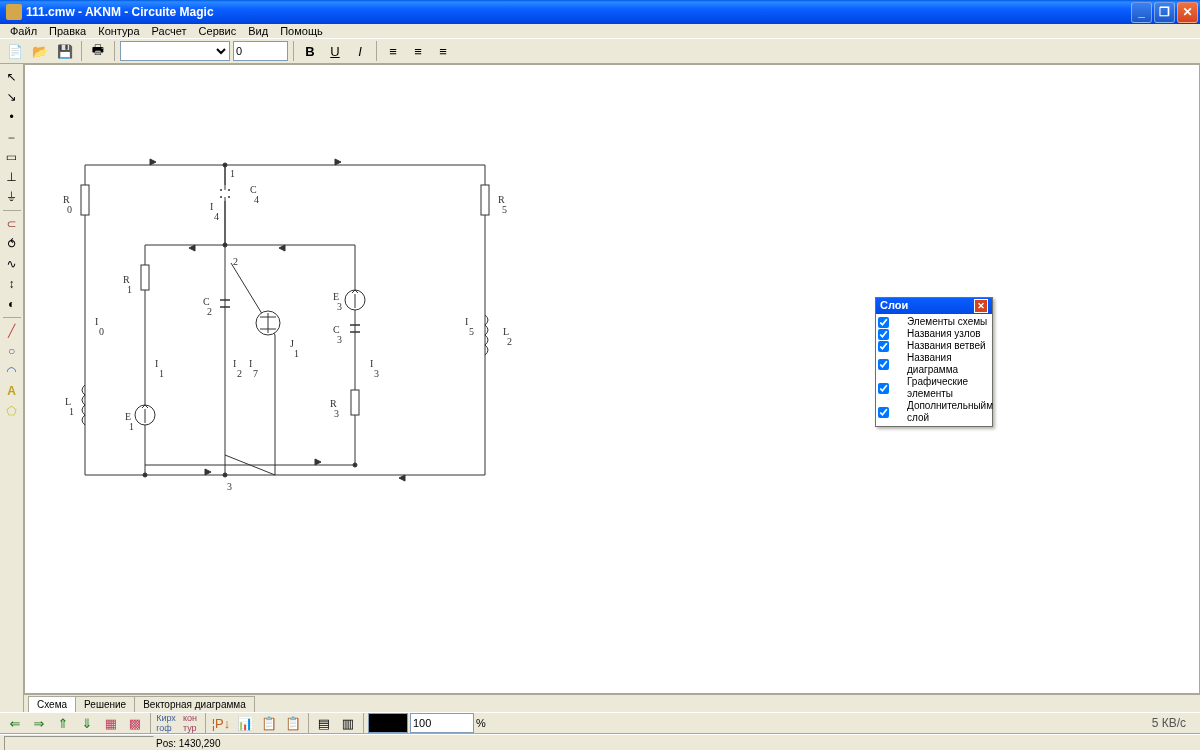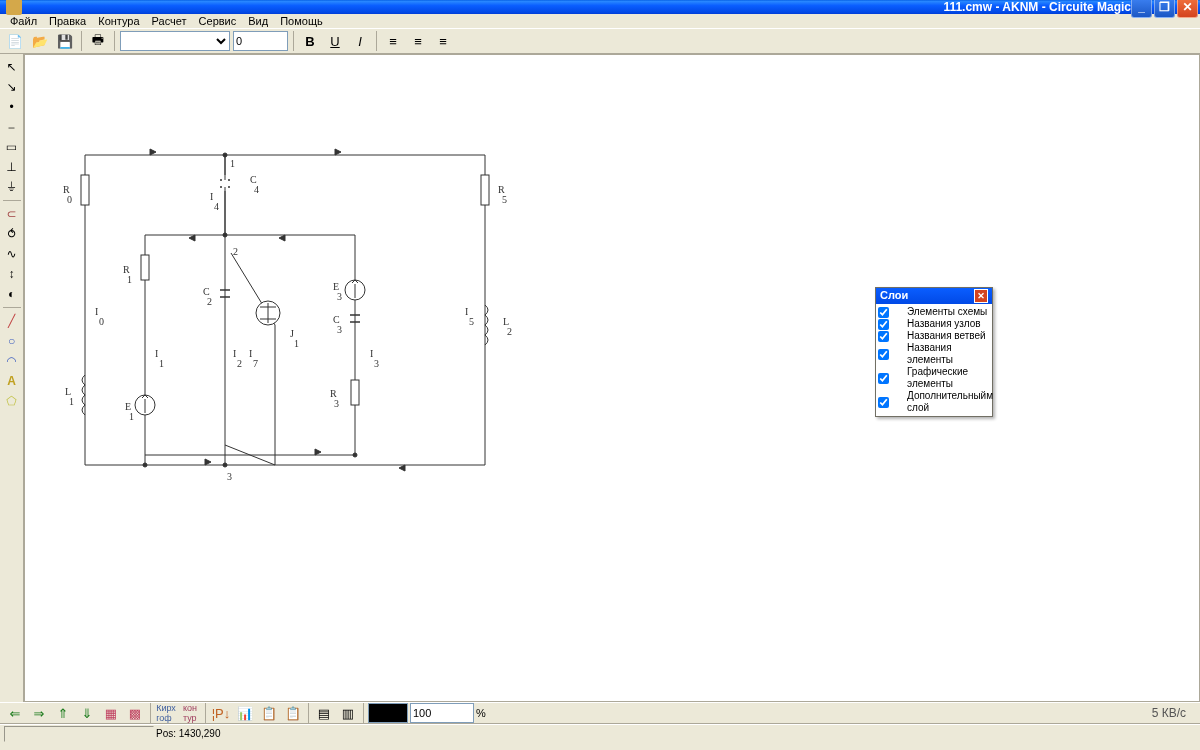--- a/index.html
+++ b/index.html
@@ -1,19 +1,19 @@
 <!DOCTYPE html>
 <html><head>
 <meta charset="utf-8">
 <style>
 * { box-sizing: border-box; margin: 0; padding: 0; font-family: Tahoma, sans-serif; }
 body { width: 1200px; height: 750px; overflow: hidden; background: #ece9d8; font-size: 11px; }
 
 
-.titlebar { height: 14px; background: linear-gradient(to bottom, #0058e0 0%, #2a8aff 8%, #0a5eff 40%, #0149e6 88%, #003dd6 100%); display: flex; align-items: center; padding: 0 2px; color: white; text-align: right; }
+.titlebar { height: 24px; background: linear-gradient(to bottom, #0058e0 0%, #2a8aff 8%, #0a5eff 40%, #0149e6 88%, #003dd6 100%); display: flex; align-items: center; padding: 0 2px; color: white; }
 .titlebar .icon { width: 16px; height: 16px; background: #d4a84a; margin: 0 4px; border-radius: 2px; }
 .titlebar .title { font-size: 12px; font-weight: bold; flex: 1; }
 .winbtns { display: flex; gap: 2px; }
 .winbtn { width: 21px; height: 21px; border-radius: 3px; display: flex; align-items: center; justify-content: center; font-weight: bold; font-size: 12px; color: white; border: 1px solid rgba(255,255,255,0.4); }
 .winbtn.min, .winbtn.max { background: linear-gradient(to bottom, #3c81f3, #1b57c4); }
 .winbtn.close { background: linear-gradient(to bottom, #f1713e, #d4441f); }
 
 
 .menubar { height: 14px; background: #ece9d8; display: flex; align-items: center; padding: 0 4px; font-size: 11px; gap: 0; }
 .menubar span { padding: 8px 6px; cursor: default; }
@@ -248,34 +248,39 @@
           <label>
               <input type="checkbox" checked="" style="">
               <span>Названия узлов</span>
             </label>
           <label>
               <input type="checkbox" checked="" style="">
               <span>Названия ветвей</span>
             </label>
           <label>
               <input type="checkbox" checked="" style="">
-              <span>Названия элементы</span>
+              <span>Названия диаграмма</span>
             </label>
           <label>
               <input type="checkbox" checked="" style="">
               <span>Графические элементы</span>
             </label>
           <label>
               <input type="checkbox" checked="" style="">
               <span>Дополнительныйм слой</span>
             </label>
         </div>
       </div>
     </div>
 
+    <div class="bottomtabs">
+      <div class="tab active">Схема</div>
+      <div class="tab">Решение</div>
+      <div class="tab">Векторная диаграмма</div>
+    </div>
   </div>
 </div>
 
 <div class="bottombar">
   <div class="tbtn" style="color:#1a7a1a">⇐</div>
   <div class="tbtn" style="color:#1a7a1a">⇒</div>
   <div class="tbtn" style="color:#1a7a1a">⇑</div>
   <div class="tbtn" style="color:#1a7a1a">⇓</div>
   <div class="tbtn" style="color:#c04060">▦</div>
   <div class="tbtn" style="color:#c04060">▩</div>

